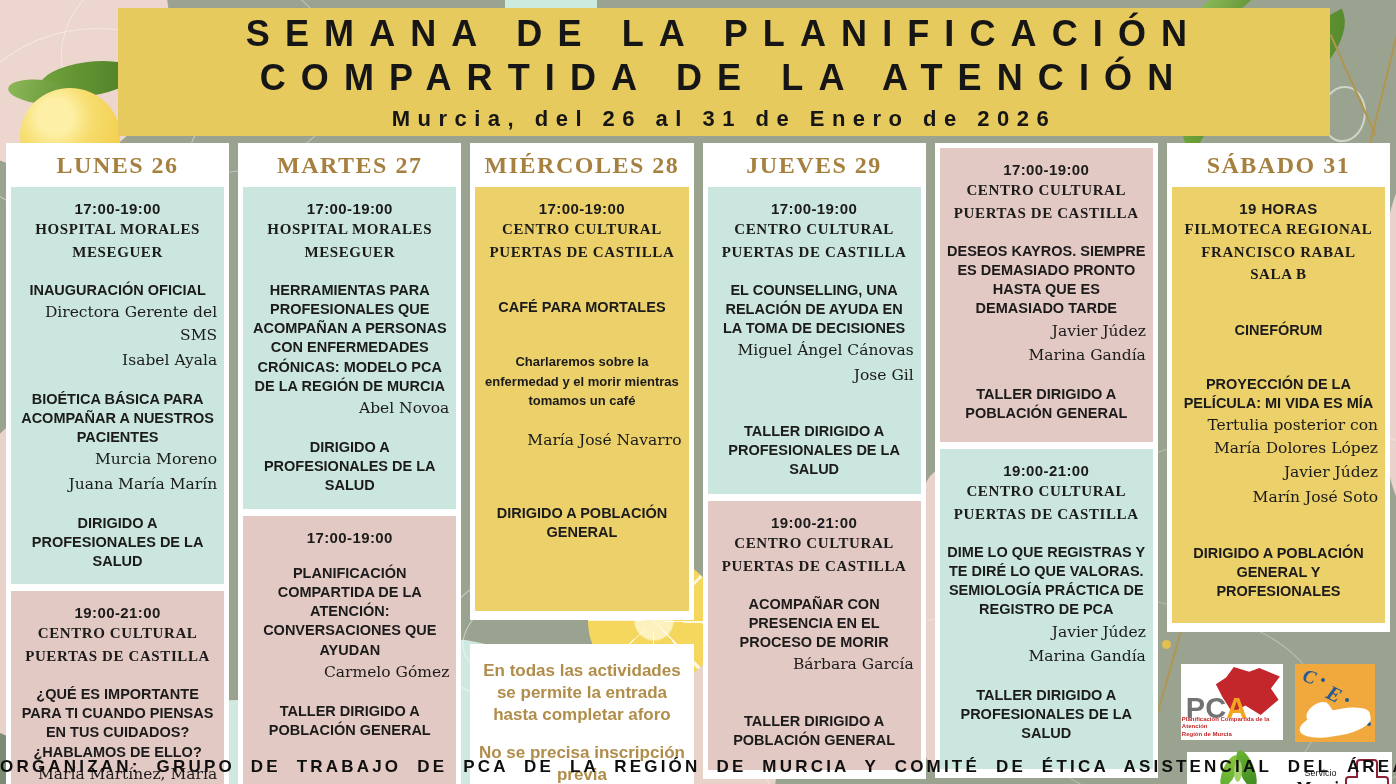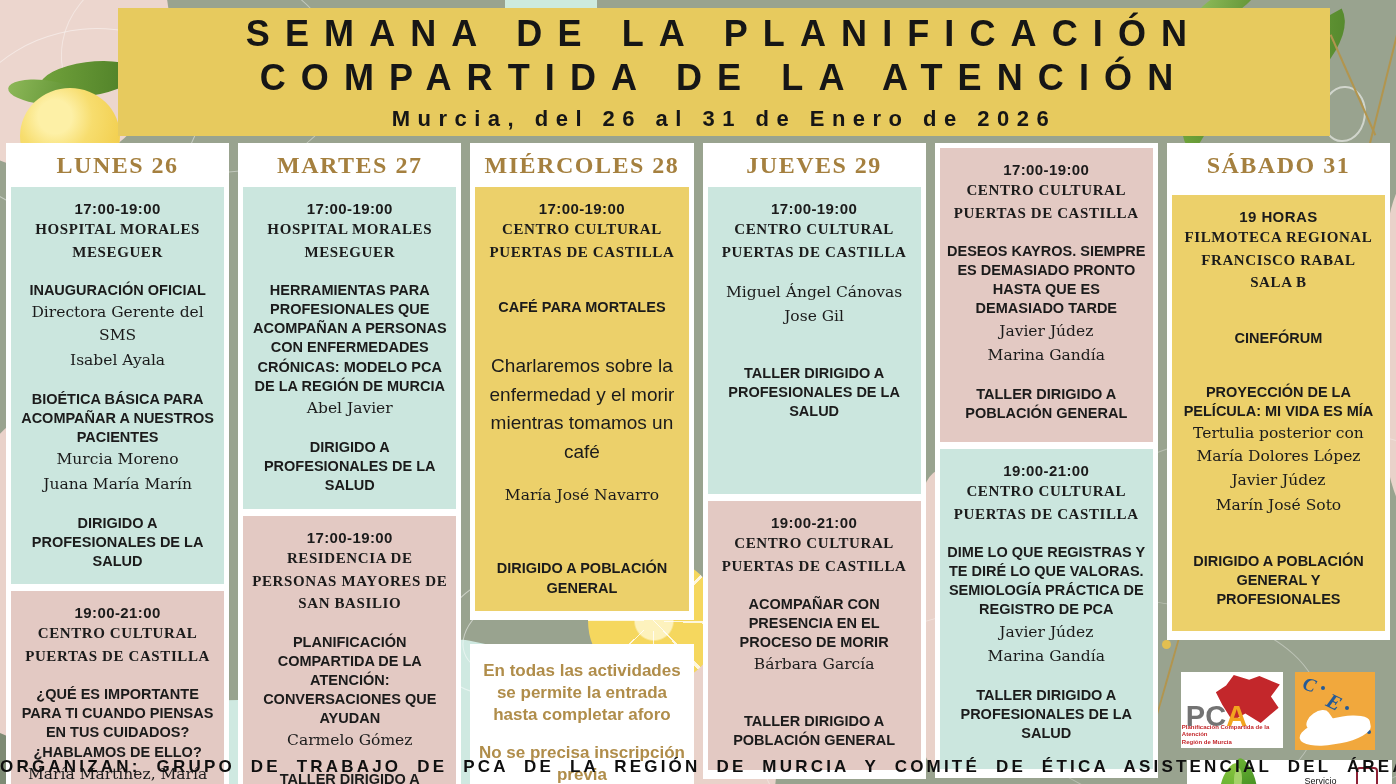--- a/index.html
+++ b/index.html
@@ -74,22 +74,22 @@
   }
   .card{padding:12px 7px;text-align:center;color:#1b1b1b;}
   .card + .card{margin-top:7px;}
   .card.mint{background:#cbe6de;}
   .card.pink{background:#e3c9c3;}
   .card.yellow{background:#ecd06a;}
   .ln{margin:1px 0;}
   .ln.time{font-weight:700;font-size:15px;letter-spacing:.4px;}
   .ln.place{font-family:"Liberation Serif",serif;font-weight:700;font-size:15px;letter-spacing:.6px;line-height:1.5;}
   .ln.title{font-weight:700;font-size:14.5px;line-height:1.32;}
-  .ln.name{font-family:"DejaVu Serif",serif;font-size:15.5px;line-height:1.5;}
-  .ln.big{font-weight:400;font-size:19px;line-height:1.5;}
+  .ln.name{font-family:"DejaVu Serif",serif;font-size:15.5px;line-height:1.5;text-align:right;}
+  .ln.big{font-weight:700;font-size:13px;line-height:1.5;}
   .ln.gap{height:16px;}
 
   
   .notice{
     background:#ffffff;margin-top:24px;padding:16px 8px;text-align:center;
     color:#b08d4a;font-weight:700;font-size:17px;line-height:1.3;
   }
   .notice .n2{margin-top:16px;}
 
   
@@ -210,27 +210,26 @@
 
     <div class="col">
       <div class="daybox">
         <div class="dayname">MARTES 27</div>
         <div>
             <div class="card mint" style="min-height: 298px;">
               <div class="ln time">17:00-19:00</div>
               <div class="ln place">HOSPITAL MORALES MESEGUER</div>
               <div class="ln gap"></div>
               <div class="ln title">HERRAMIENTAS PARA PROFESIONALES QUE ACOMPAÑAN A PERSONAS CON ENFERMEDADES CRÓNICAS: MODELO PCA DE LA REGIÓN DE MURCIA</div>
-              <div class="ln name">Abel Javier</div>
+              <div class="ln name">Abel Novoa</div>
               <div class="ln gap"></div>
               <div class="ln title">DIRIGIDO A PROFESIONALES DE LA SALUD</div>
             </div>
             <div class="card pink" style="min-height: 244px;">
               <div class="ln time">17:00-19:00</div>
-              <div class="ln place">RESIDENCIA DE PERSONAS MAYORES DE SAN BASILIO</div>
               <div class="ln gap"></div>
               <div class="ln title">PLANIFICACIÓN COMPARTIDA DE LA ATENCIÓN: CONVERSACIONES QUE AYUDAN</div>
               <div class="ln name">Carmelo Gómez</div>
               <div class="ln gap"></div>
               <div class="ln title">TALLER DIRIGIDO A POBLACIÓN GENERAL</div>
             </div>
           </div>
       </div>
     </div>
 
@@ -263,20 +262,21 @@
     </div>
 
     <div class="col">
       <div class="daybox">
         <div class="dayname">JUEVES 29</div>
         <div>
             <div class="card mint" style="min-height: 283px;">
               <div class="ln time">17:00-19:00</div>
               <div class="ln place">CENTRO CULTURAL PUERTAS DE CASTILLA</div>
               <div class="ln gap"></div>
+              <div class="ln title">EL COUNSELLING, UNA RELACIÓN DE AYUDA EN LA TOMA DE DECISIONES</div>
               <div class="ln name">Miguel Ángel Cánovas</div>
               <div class="ln name">Jose Gil</div>
               <div class="ln gap"></div>
               <div class="ln gap"></div>
               <div class="ln title">TALLER DIRIGIDO A PROFESIONALES DE LA SALUD</div>
             </div>
             <div class="card pink" style="min-height: 245px;">
               <div class="ln time">19:00-21:00</div>
               <div class="ln place">CENTRO CULTURAL PUERTAS DE CASTILLA</div>
               <div class="ln gap"></div>
@@ -314,21 +314,21 @@
               <div class="ln title">TALLER DIRIGIDO A PROFESIONALES DE LA SALUD</div>
             </div>
           </div>
       </div>
     </div>
 
     <div class="col">
       <div class="daybox">
         <div class="dayname">SÁBADO 31</div>
         <div>
-            <div class="card yellow" style="min-height: 412px; margin-top: 8px;">
+            <div class="card yellow" style="min-height: 412px;">
               <div class="ln time">19 HORAS</div>
               <div class="ln place">FILMOTECA REGIONAL FRANCISCO RABAL SALA B</div>
               <div class="ln gap"></div>
               <div class="ln gap"></div>
               <div class="ln title">CINEFÓRUM</div>
               <div class="ln gap"></div>
               <div class="ln gap"></div>
               <div class="ln title">PROYECCIÓN DE LA PELÍCULA: MI VIDA ES MÍA</div>
               <div class="ln name">Tertulia posterior con María Dolores López</div>
               <div class="ln name">Javier Júdez</div>

